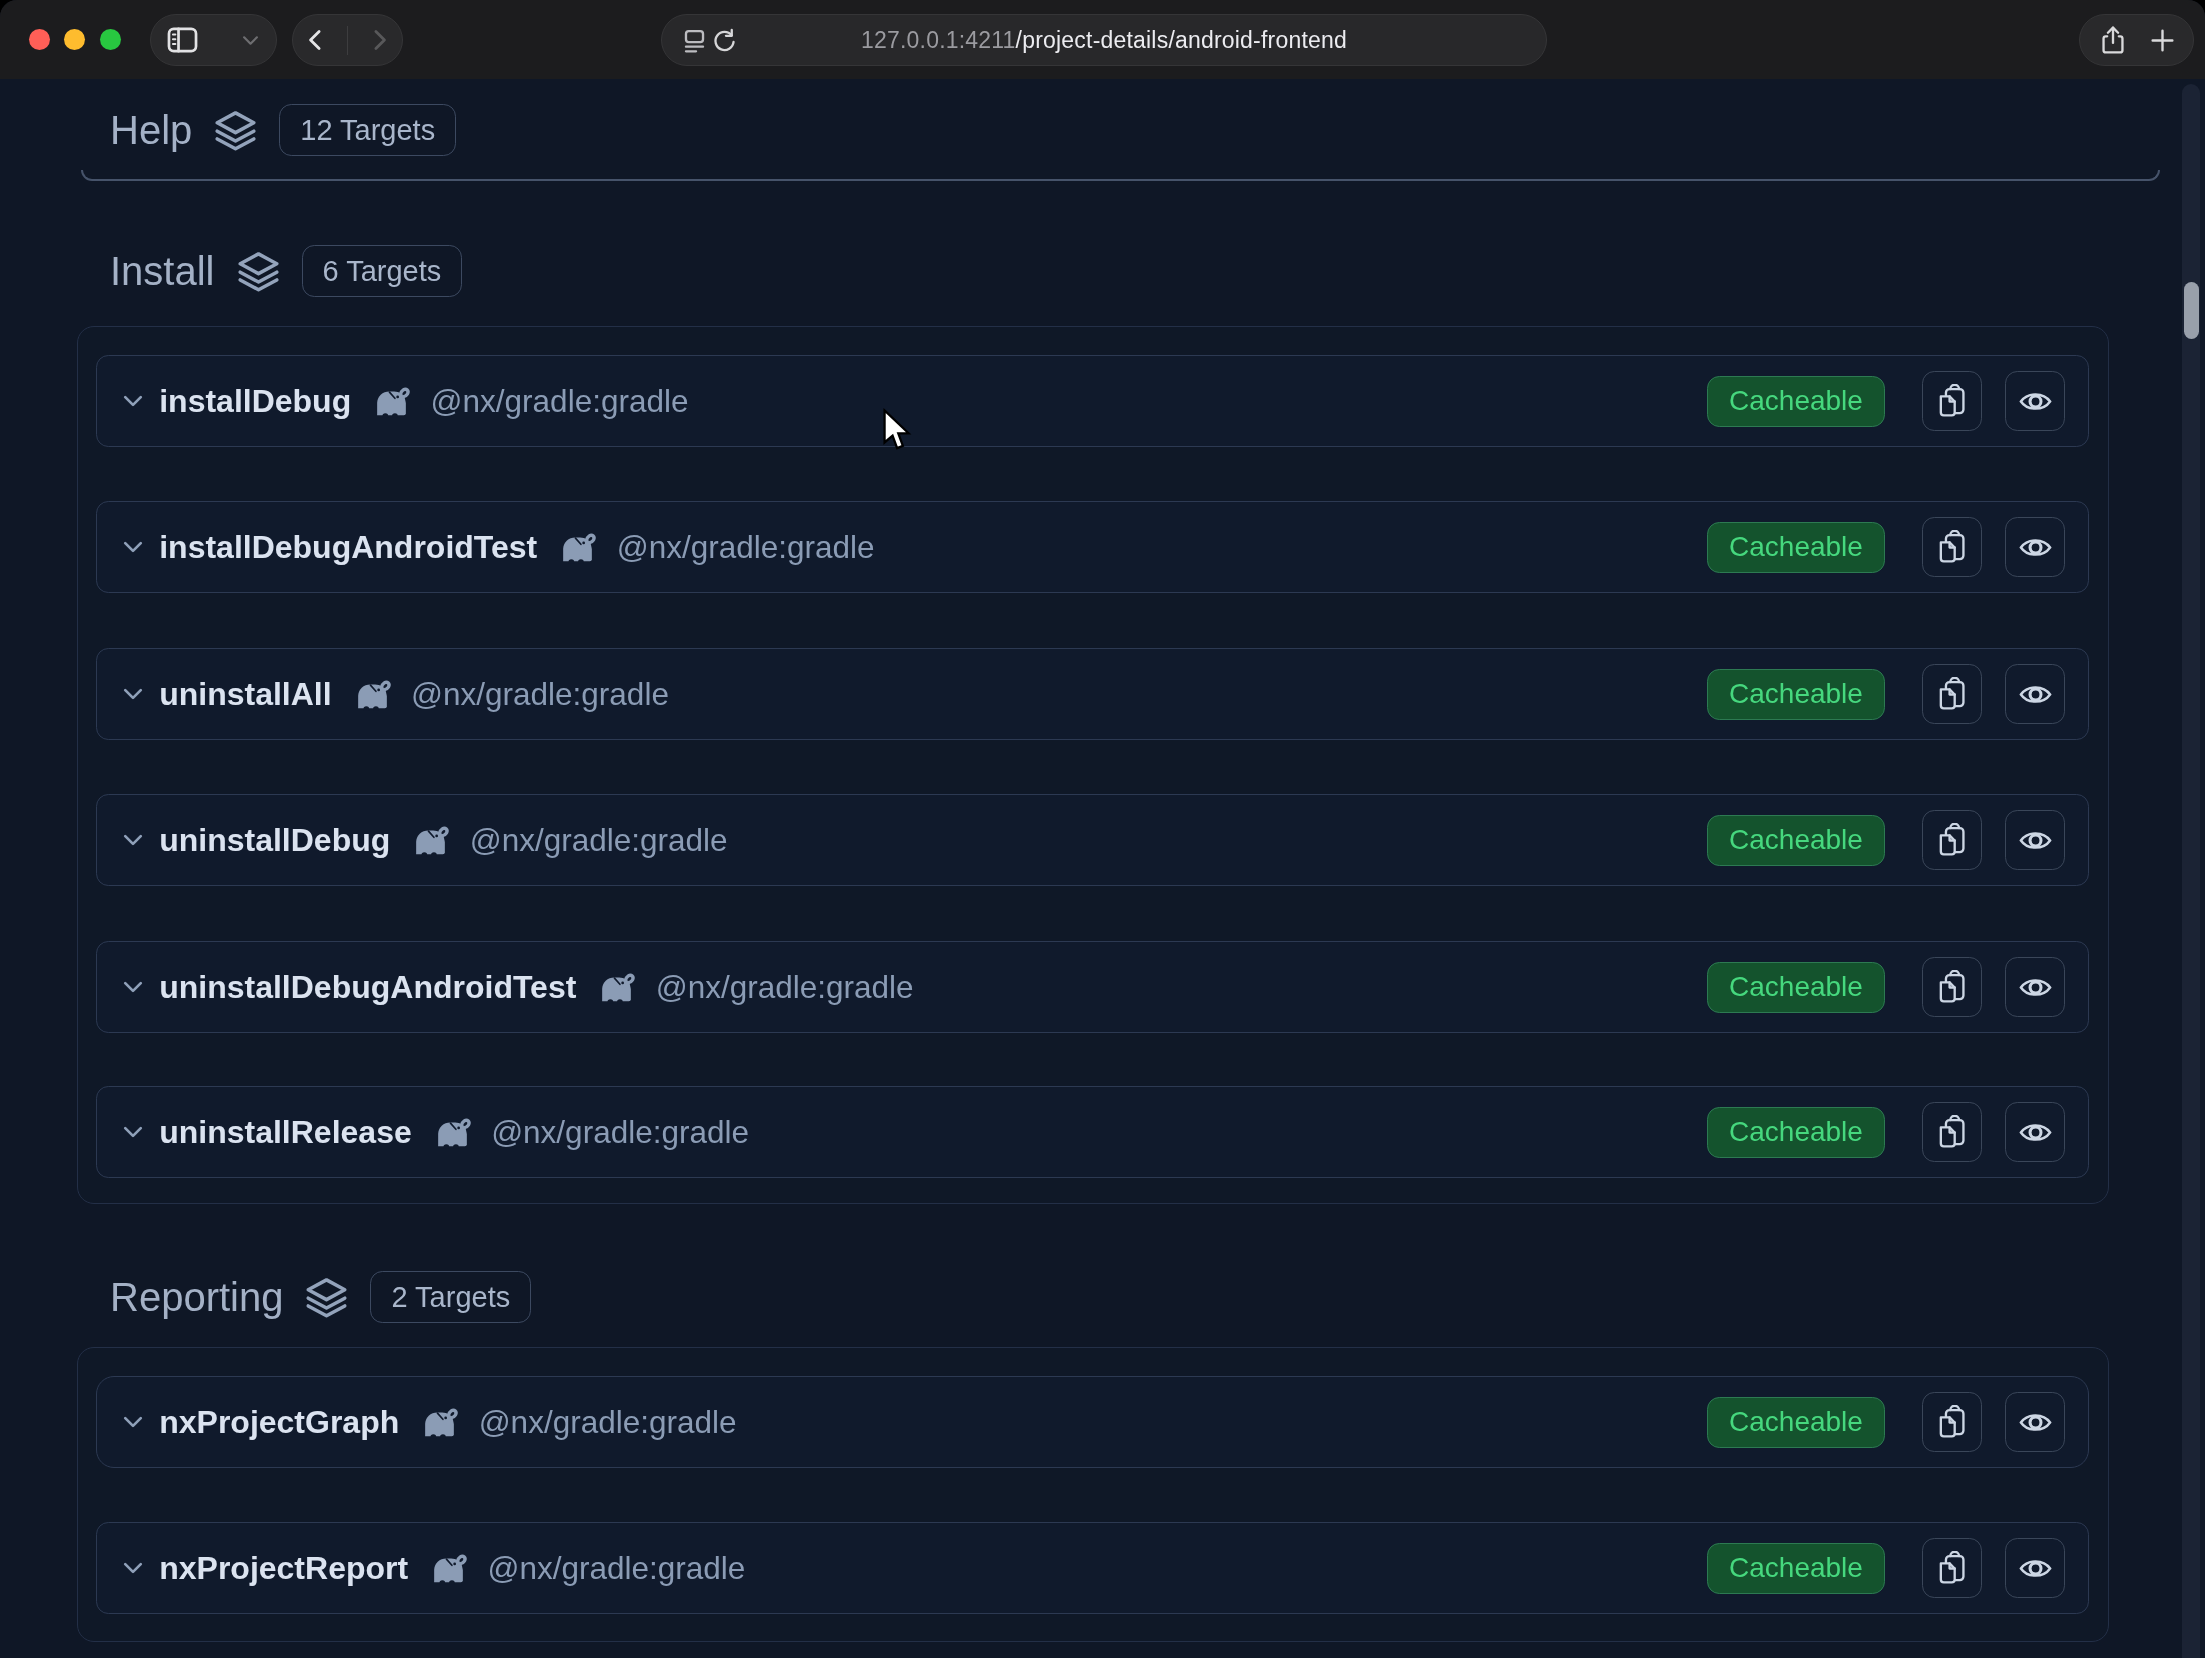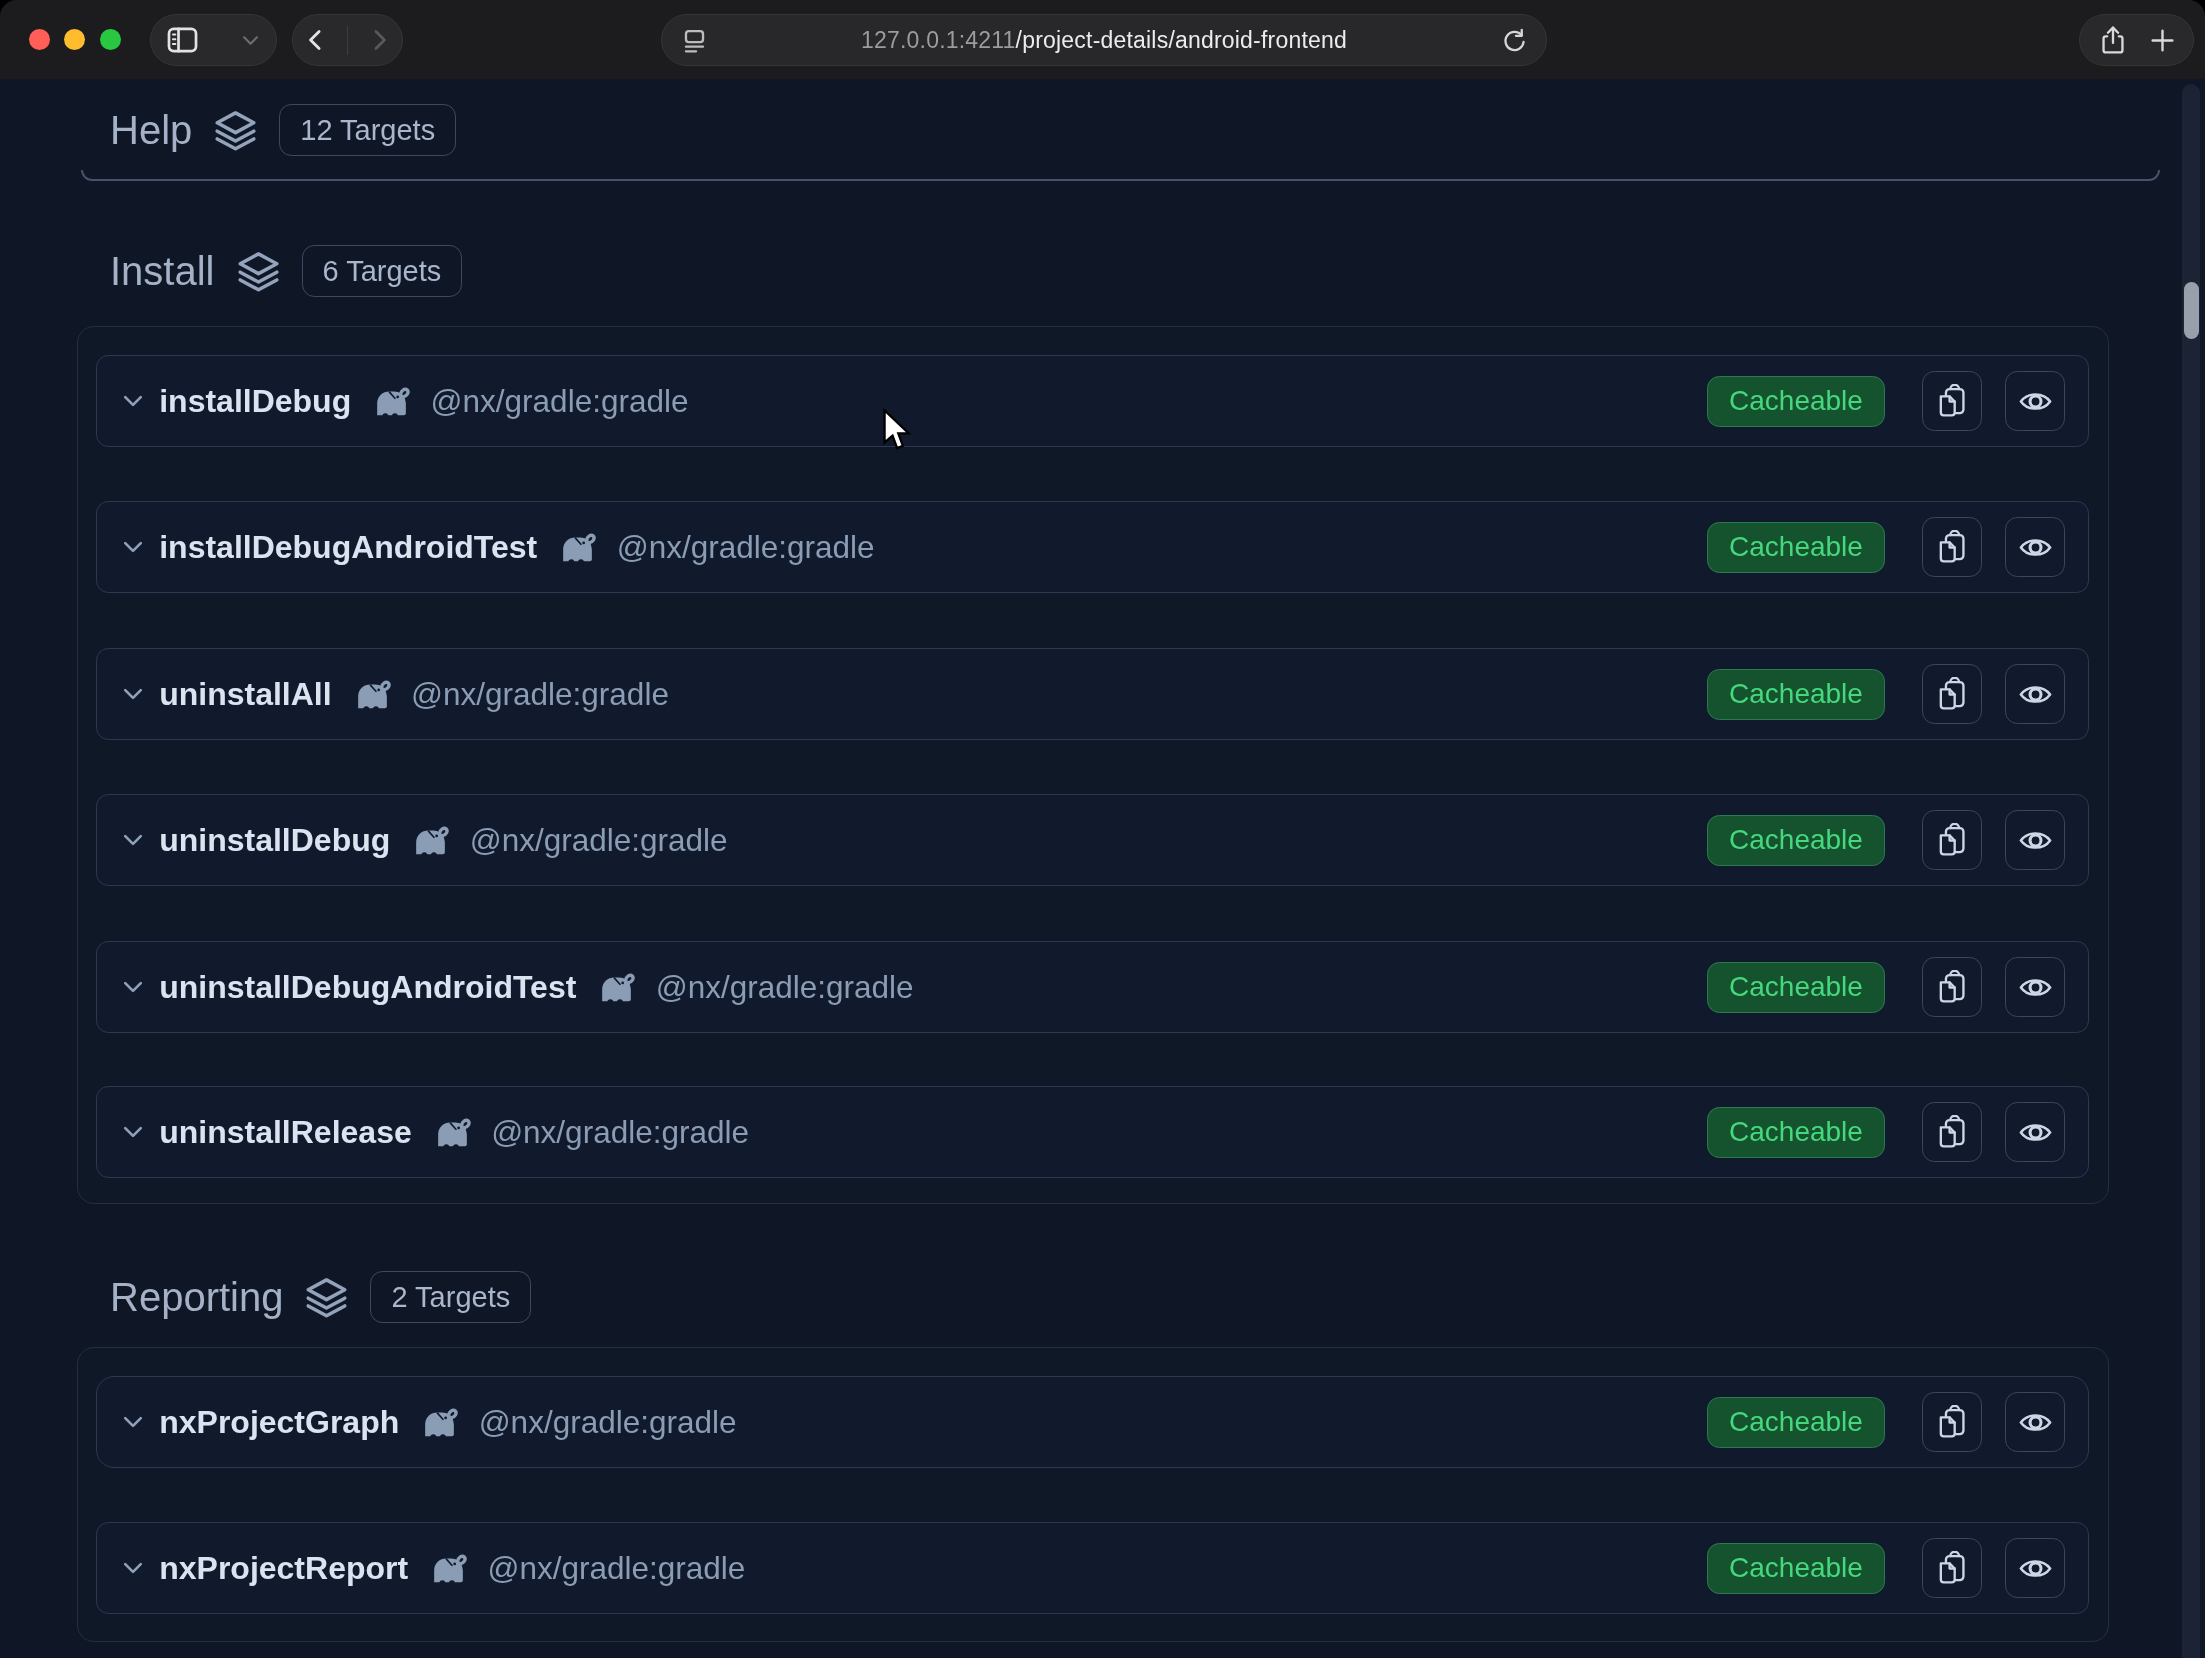--- a/index.html
+++ b/index.html
@@ -8,21 +8,21 @@
        -webkit-font-smoothing:antialiased;}
   .window{position:absolute;inset:0;border-radius:17px 17px 0 0;overflow:hidden;background:#0f1726;}
 
   
   .chrome{position:absolute;top:0;left:0;right:0;height:79px;background:#1c1c1e;}
   .dot{position:absolute;top:29px;width:21px;height:21px;border-radius:50%;}
   .pill{position:absolute;top:14px;height:52px;border-radius:26px;background:#29292b;
         border:0.8px solid #353537;box-sizing:border-box;display:flex;align-items:center;}
   .chrome svg{display:block;}
   .nav-divider{width:1.5px;height:29px;background:#3d3d3f;}
-  .urlbar{justify-content:space-between;padding:4px 17px;}
+  .urlbar{justify-content:flex-start;padding:4px 17px;}
   .url-text{position:absolute;left:0;right:0;text-align:center;font-size:23px;letter-spacing:0.2px;}
   .url-domain{color:#9b9ba0;}
   .url-path{color:#ececf0;}
 
   
   .page{position:absolute;top:79px;left:0;right:0;bottom:0;background:#0f1726;}
 
   .heading{position:absolute;left:110px;height:64px;display:flex;align-items:center;gap:21px;}
   .h-title{font-size:40px;color:#a4b1c6;}
   .h-badge{height:52px;box-sizing:border-box;display:flex;align-items:center;padding:0 20px;

